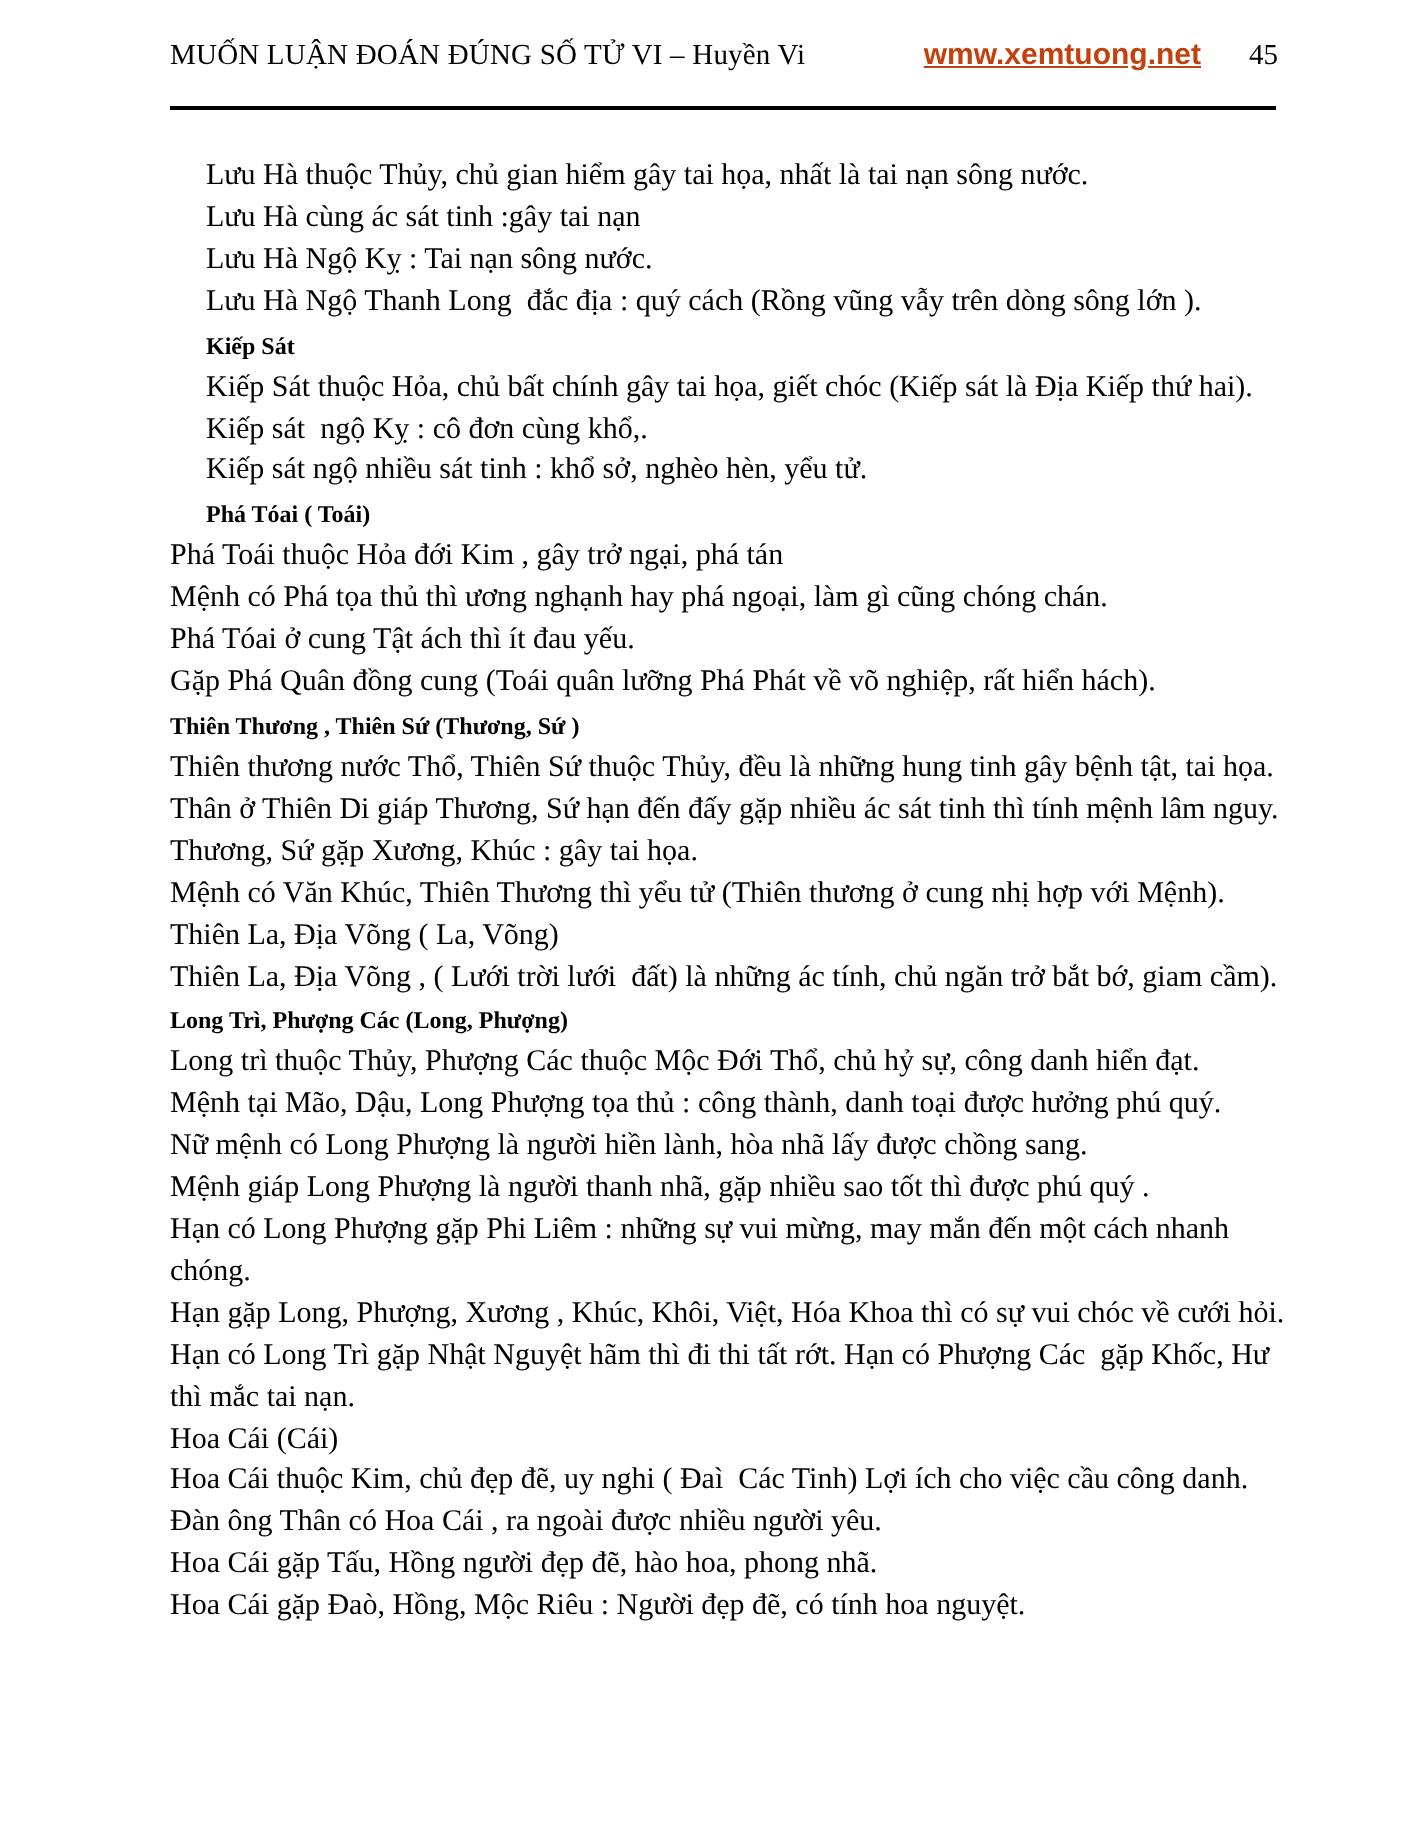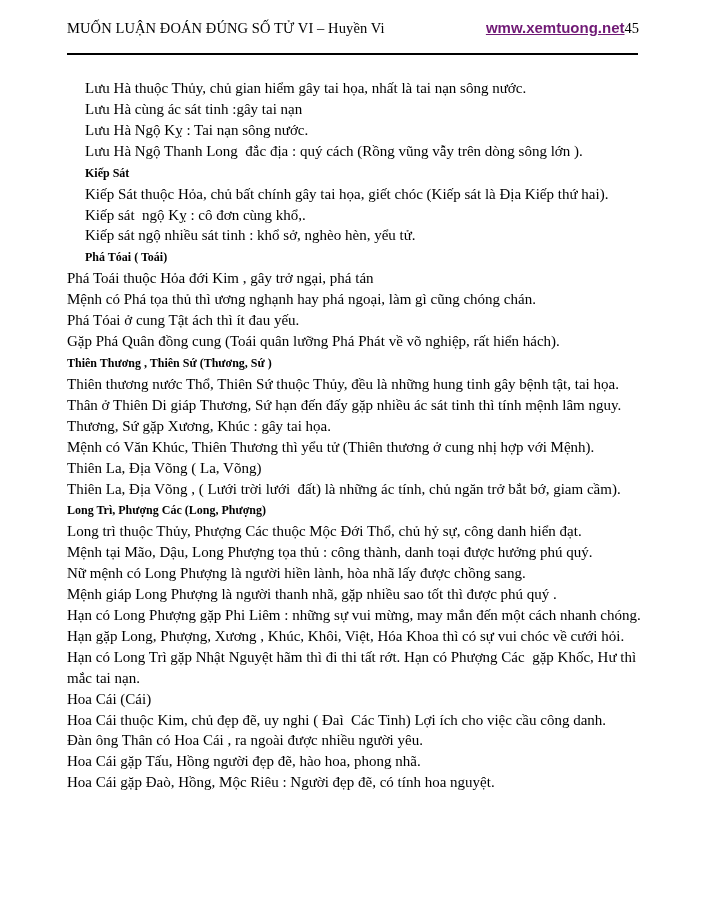--- a/index.html
+++ b/index.html
@@ -8,43 +8,45 @@
     background: #ffffff;
     font-family: "Liberation Serif", serif;
     color: #000000;
   }
   .page {
     position: relative;
     width: 705px; height: 913px;
     background: #ffffff;
     overflow: hidden;
     box-sizing: border-box;
+    padding-left: 18px;
   }
   .header {
     display: flex;
     align-items: baseline;
     padding: 19px 66px 0 67px;
   }
   .header-title {
     font-size: 14.5px;
     white-space: nowrap;
     letter-spacing: 0.1px;
   }
   .site-link {
     margin-left: auto;
     font-family: "Liberation Sans", sans-serif;
     font-weight: bold;
     font-size: 15px;
-    color: #701a75;
+    color: #c2410c;
     text-decoration: underline;
     cursor: pointer;
     white-space: nowrap;
   }
   .page-num {
     font-size: 14.5px;
+    margin-left: 24px;
   }
   .rule {
     height: 2px;
     background: #000000;
     margin: 16px 67px 0 67px;
   }
   .content {
     margin-top: 23px;
     padding-left: 67px;
     padding-right: 62px;

